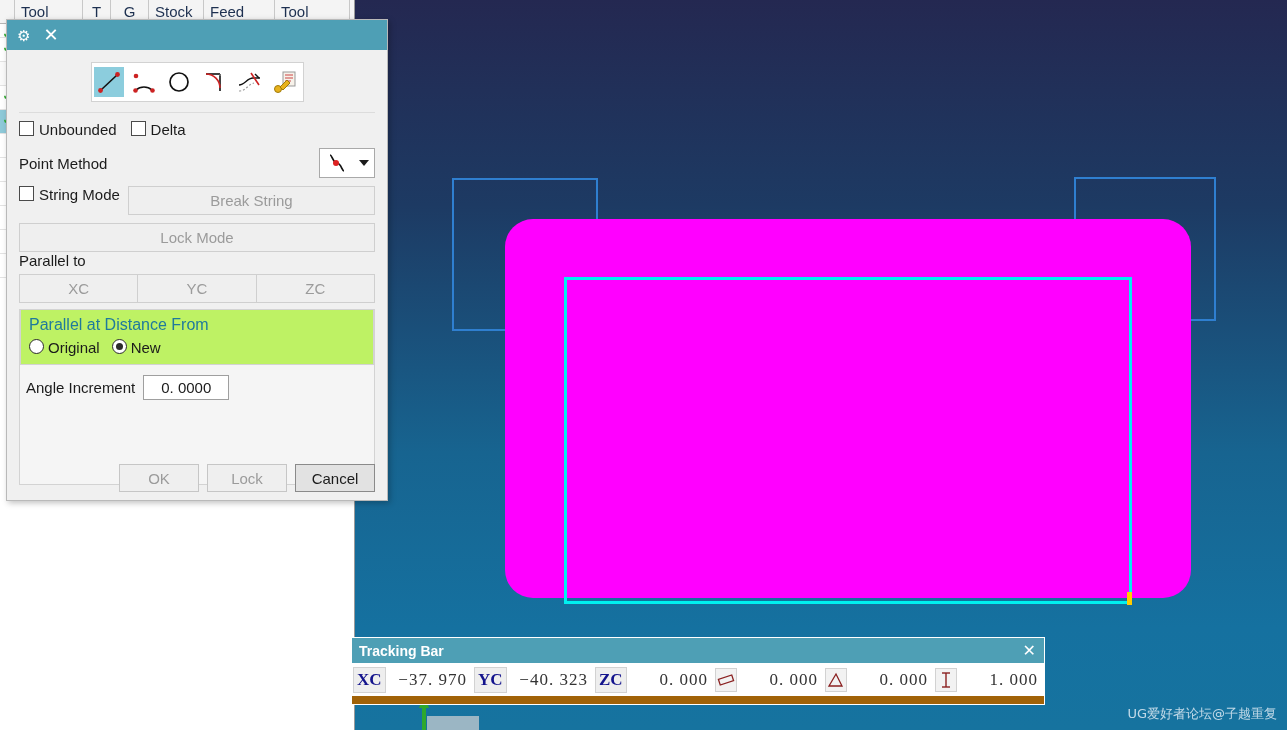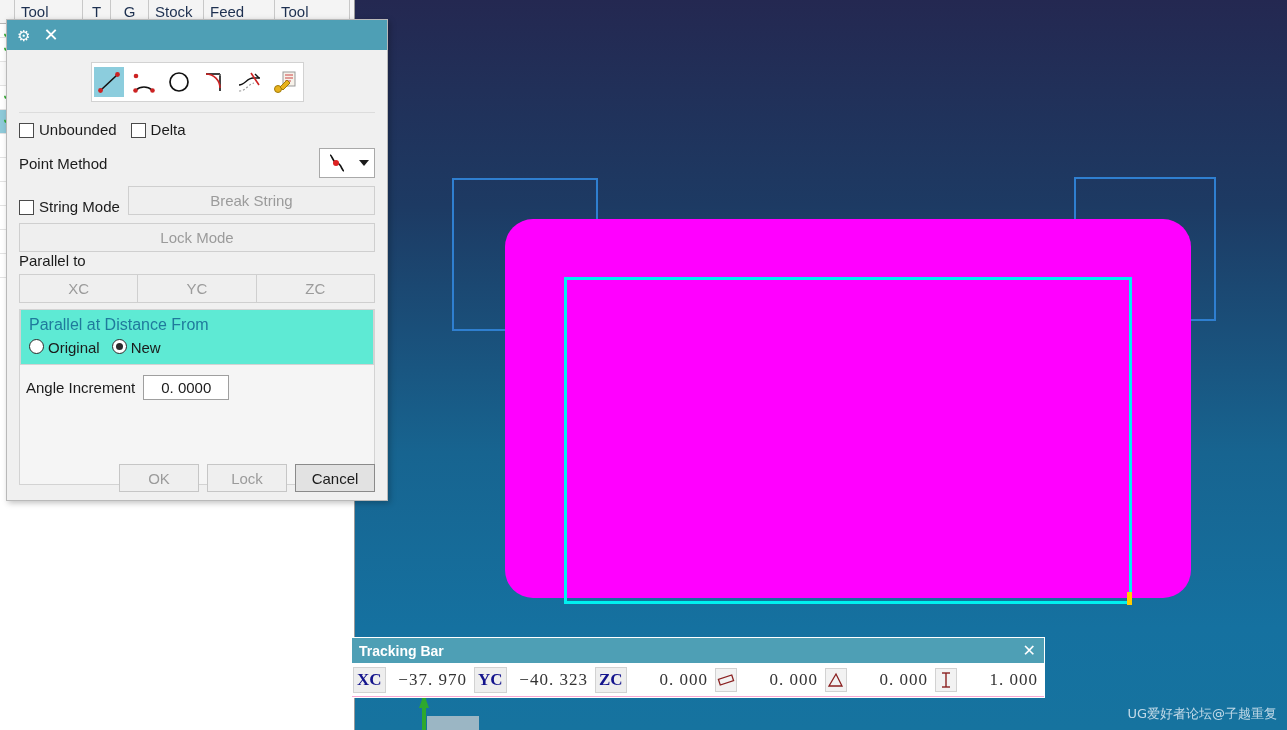--- a/index.html
+++ b/index.html
@@ -111,21 +111,21 @@
     display: flex; align-items: center; justify-content: space-around;
   }
   .icon-btn {
     width: 30px; height: 30px;
     display: flex; align-items: center; justify-content: center;
   }
   .icon-btn.active { background: #8ccddd; }
 
   .sep { height: 1px; background: #dcdcdc; margin: 10px 0 8px 0; }
 
-  .row { display: flex; align-items: flex-end; margin-bottom: 10px; }
+  .row { display: flex; align-items: flex-start; margin-bottom: 10px; }
   .cbx {
     width: 15px; height: 15px; border: 1px solid #4a4a4a;
     background: #ffffff; margin-right: 5px; flex: none;
   }
   .lbl { font-size: 15px; color: #1b1b1b; }
   .lbl.gap { margin-right: 14px; }
 
   .pm-row { display: flex; align-items: center; justify-content: space-between; margin-bottom: 8px; }
   .pm-drop {
     width: 56px; height: 30px; background: #ffffff;
@@ -145,21 +145,21 @@
     display: flex; align-items: center; justify-content: center;
   }
   .grp-box {
     border: 1px solid #d3d3d3; background: #f5f5f5;
     padding: 8px; margin-top: 2px;
   }
   .par-row { display: flex; gap: 0; }
   .par-row .btn-flat { flex: 1; border-right: none; }
   .par-row .btn-flat:last-child { border-right: 1px solid #cfcfcf; }
 
-  .white-box { background: #5eead4; border: 1px solid #d3d3d3; padding: 6px 8px 8px 8px; }
+  .white-box { background: #bef264; border: 1px solid #d3d3d3; padding: 6px 8px 8px 8px; }
   .blue-head { color: #1f7a9c; font-size: 16px; margin-bottom: 5px; }
   .radio-row { display: flex; align-items: flex-start; }
   .radio {
     width: 15px; height: 15px; border-radius: 50%;
     border: 1.6px solid #2b2b2b; background: #ffffff;
     margin-right: 4px; position: relative; flex: none;
   }
   .radio.on::after {
     content: ''; position: absolute; left: 3px; top: 3px;
     width: 7px; height: 7px; border-radius: 50%; background: #2b2b2b;
@@ -180,23 +180,23 @@
   .fbtn {
     width: 80px; height: 28px; font-size: 15px;
     display: flex; align-items: center; justify-content: center;
     border: 1px solid #c6c6c6; background: #efefef; color: #9b9b9b;
   }
   .fbtn.enabled { background: #e2e2e2; border: 1px solid #8a8a8a; color: #1b1b1b; }
 
   
   .tbar {
     position: absolute; left: 351px; top: 637px;
-    width: 694px; height: 61px;
+    width: 694px; height: 68px;
     border: 1px solid #ffffff;
-    background: #f9a8d4;
+    background: #a16207;
   }
   .tbar-title {
     height: 25px; background: #4e9fb5; color: #ffffff;
     font-size: 14px; font-weight: bold;
     display: flex; align-items: center; padding: 0 8px 0 7px;
   }
   .tbar-title .ttxt { flex: 1; }
   .tbar-title .x { font-size: 16px; font-weight: normal; }
   .tbar-fields { display: flex; align-items: center; height: 33px; background: #ffffff; }
   .tag {

